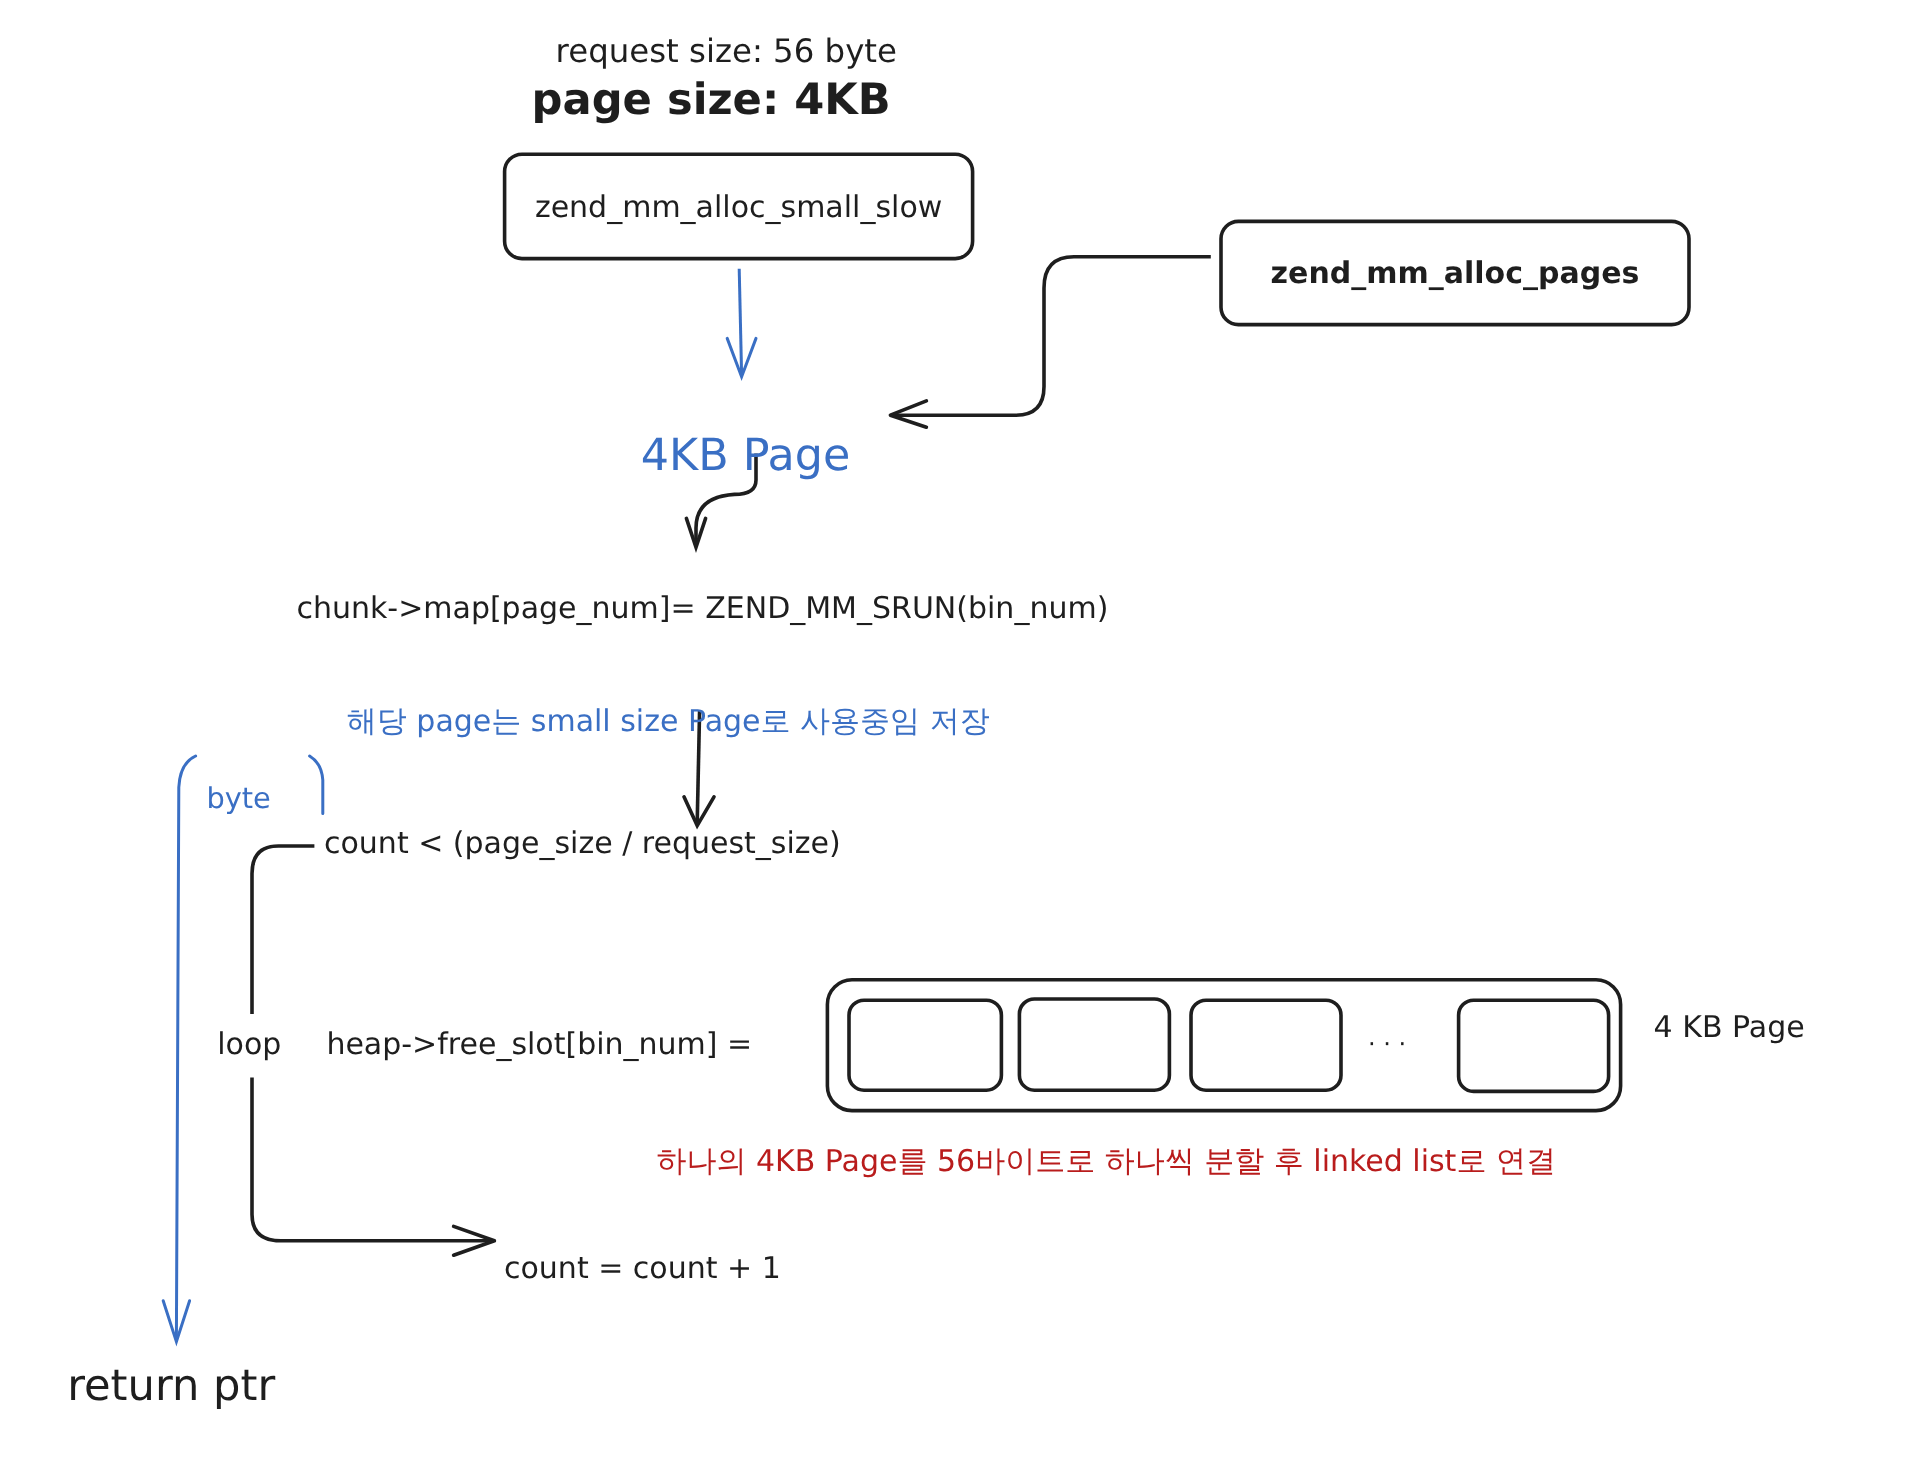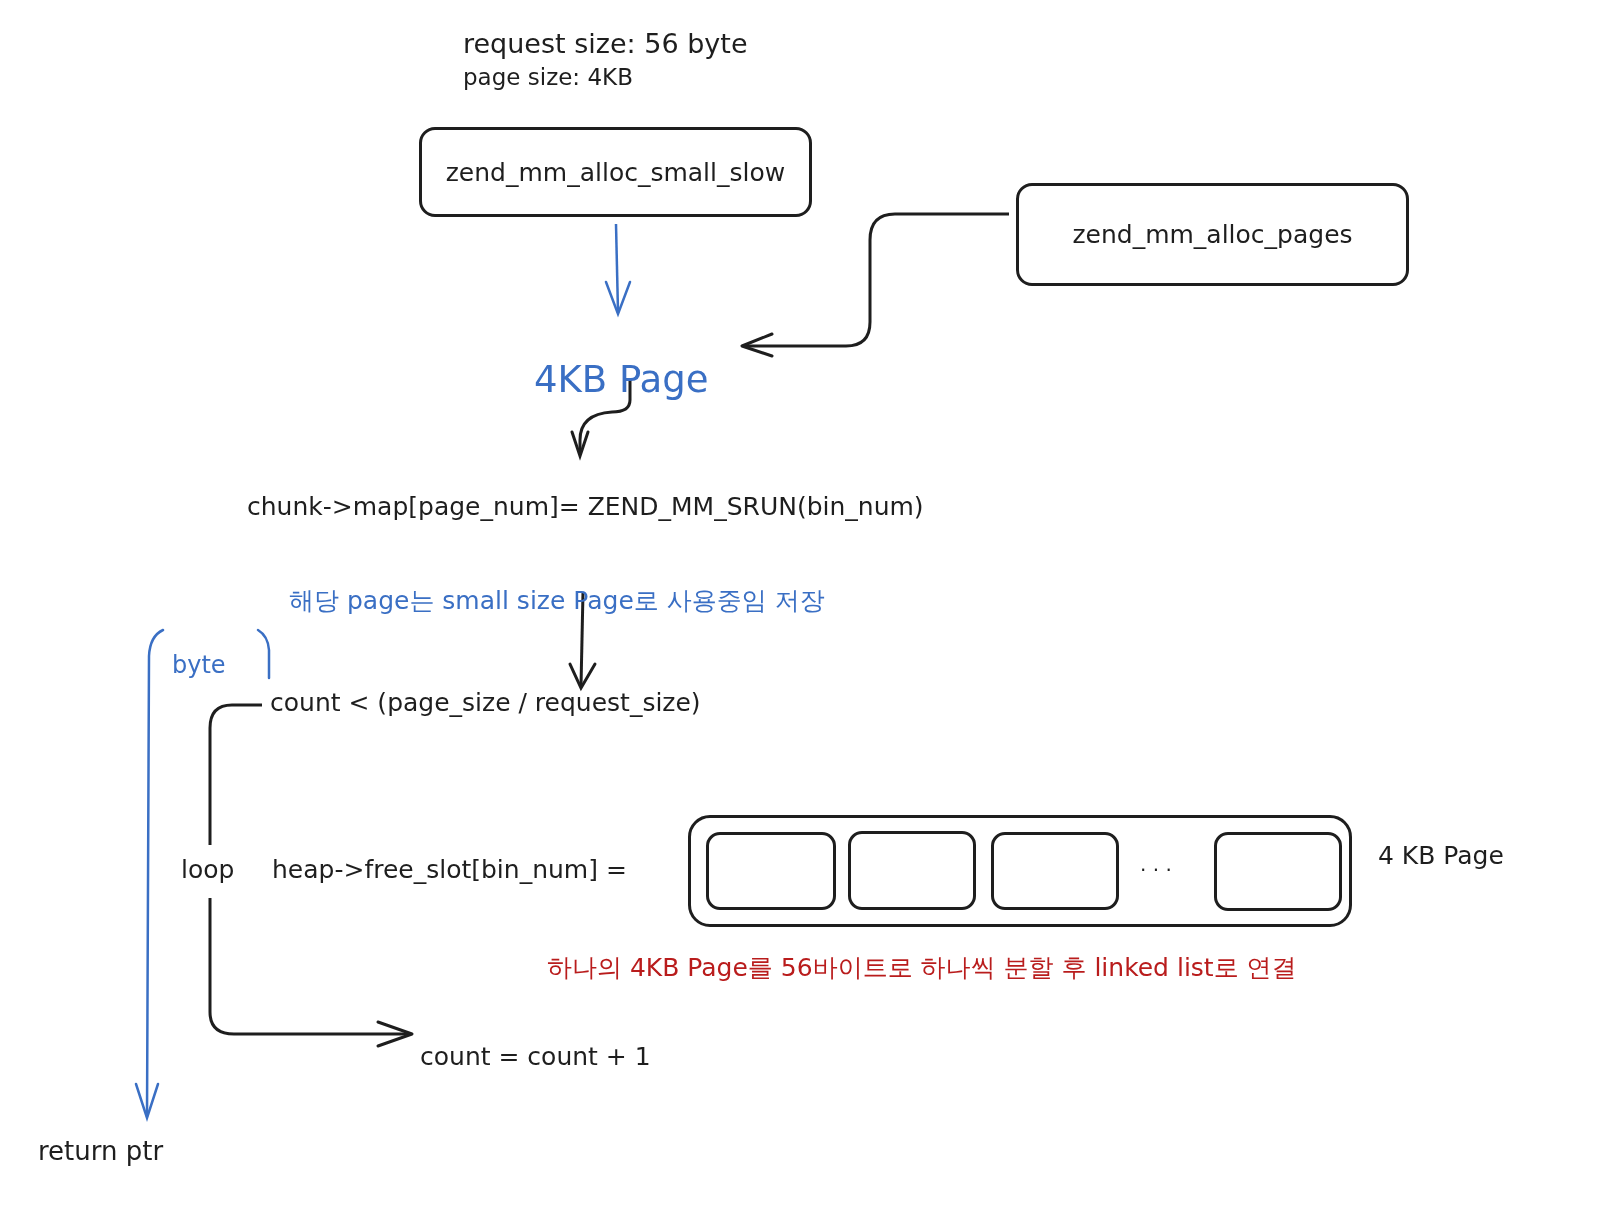--- a/index.html
+++ b/index.html
@@ -51,27 +51,27 @@
   </g>
 
   <g>
     <path d="M269,678 L269,650 Q268,636 258,630" fill="none" stroke="#3a6fc4" stroke-width="2.5" stroke-linecap="round"></path>
     <path d="M163,630 Q150,636 149,656 L147,1116" fill="none" stroke="#3a6fc4" stroke-width="2.5" stroke-linecap="round"></path>
     <polyline points="136,1084 147,1118 158,1084" fill="none" stroke="#3a6fc4" stroke-width="2.5" stroke-linecap="round"></polyline>
   </g>
 </svg>
 
 <div class="txt black" style="left:463px; top:30px; font-size:27px;">request size: 56 byte</div>
-<div class="txt black" style="left:463px; top:66px; font-size:23px;">page size: 4KB</div>
+<div class="txt black" style="left:443px; top:66px; font-size:36px;font-weight:bold;">page size: 4KB</div>
 
 <div class="box" style="left:419px; top:127px; width:393px; height:90px;text-align:right;">
   <span style="font-size:25px;">zend_mm_alloc_small_slow</span>
 </div>
 
-<div class="box" style="left:1016px; top:183px; width:393px; height:103px;">
+<div class="box" style="left:1016px; top:183px; width:393px; height:89px;font-weight:bold;">
   <span style="font-size:25px;">zend_mm_alloc_pages</span>
 </div>
 
 <div class="txt blue" style="left:534px; top:322px; font-size:37px;">4KB Page</div>
 
 <div class="txt black" style="left:247px; top:494px; font-size:25px;">chunk-&gt;map[page_num]= ZEND_MM_SRUN(bin_num)</div>
 <div class="txt blue" style="left:289px; top:549px; font-size:25px;">해당 page는 small size Page로 사용중임 저장</div>
 
 <div class="txt blue" style="left:172px; top:614px; font-size:24px;">byte</div>
 
@@ -86,13 +86,13 @@
 <div class="slot" style="left:991px; top:832px; width:128px; height:78px;"></div>
 <div class="txt black" style="left:1140px; top:860px; font-size:20px;">· · ·</div>
 <div class="slot" style="left:1214px; top:832px; width:128px; height:79px;"></div>
 
 <div class="txt black" style="left:1378px; top:843px; font-size:25px;">4 KB Page</div>
 
 <div class="txt red" style="left:547px; top:955px; font-size:25px;">하나의 4KB Page를 56바이트로 하나씩 분할 후 linked list로 연결</div>
 
 <div class="txt black" style="left:420px; top:1044px; font-size:25px;">count = count + 1</div>
 
-<div class="txt black" style="left:38px; top:1138px; font-size:26px;">return ptr</div>
+<div class="txt black" style="left:56px; top:1138px; font-size:36px;">return ptr</div>
 
 </body></html>

